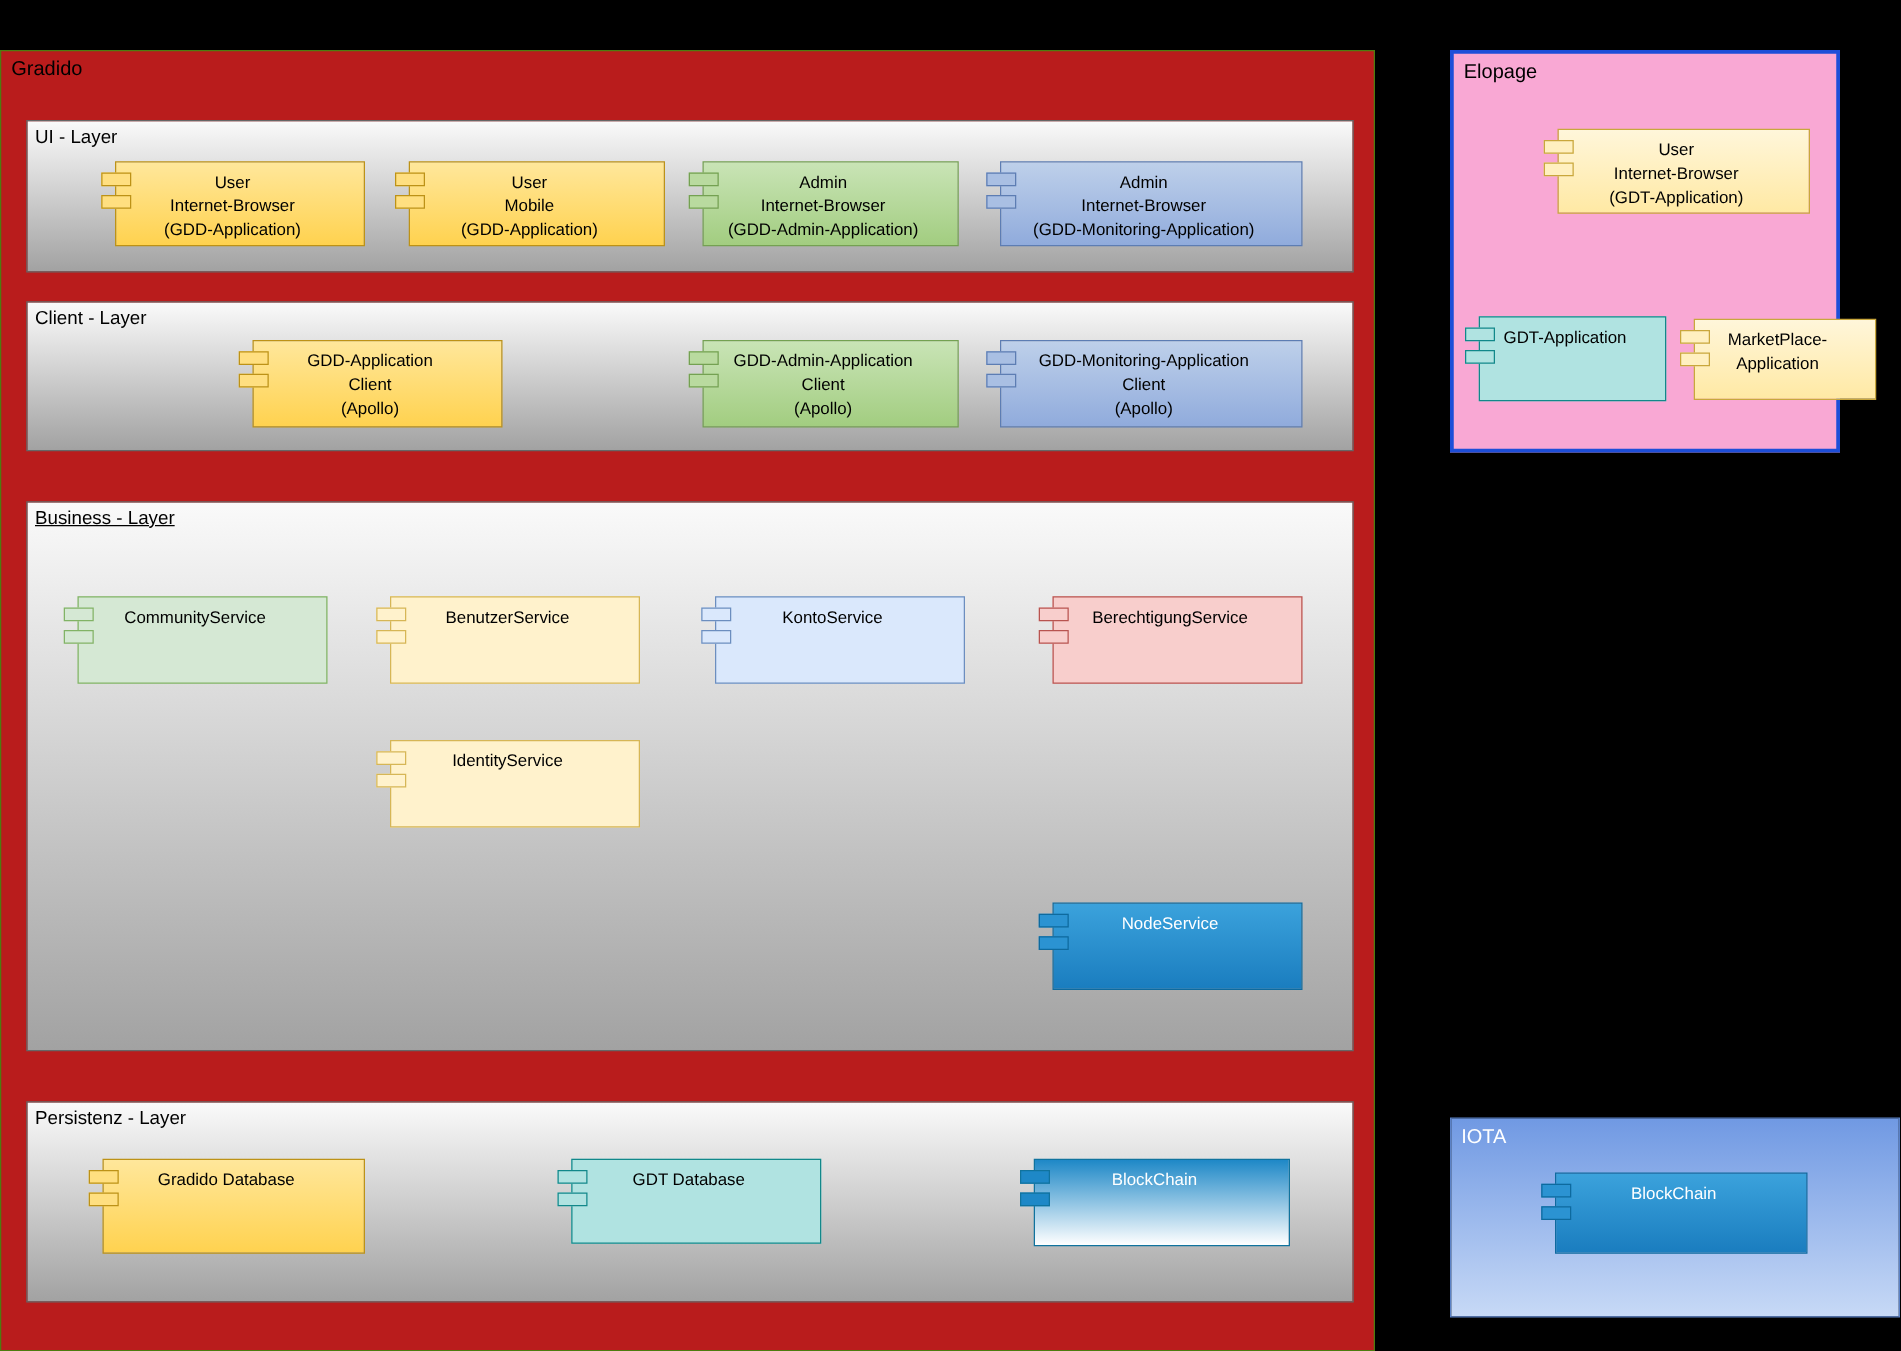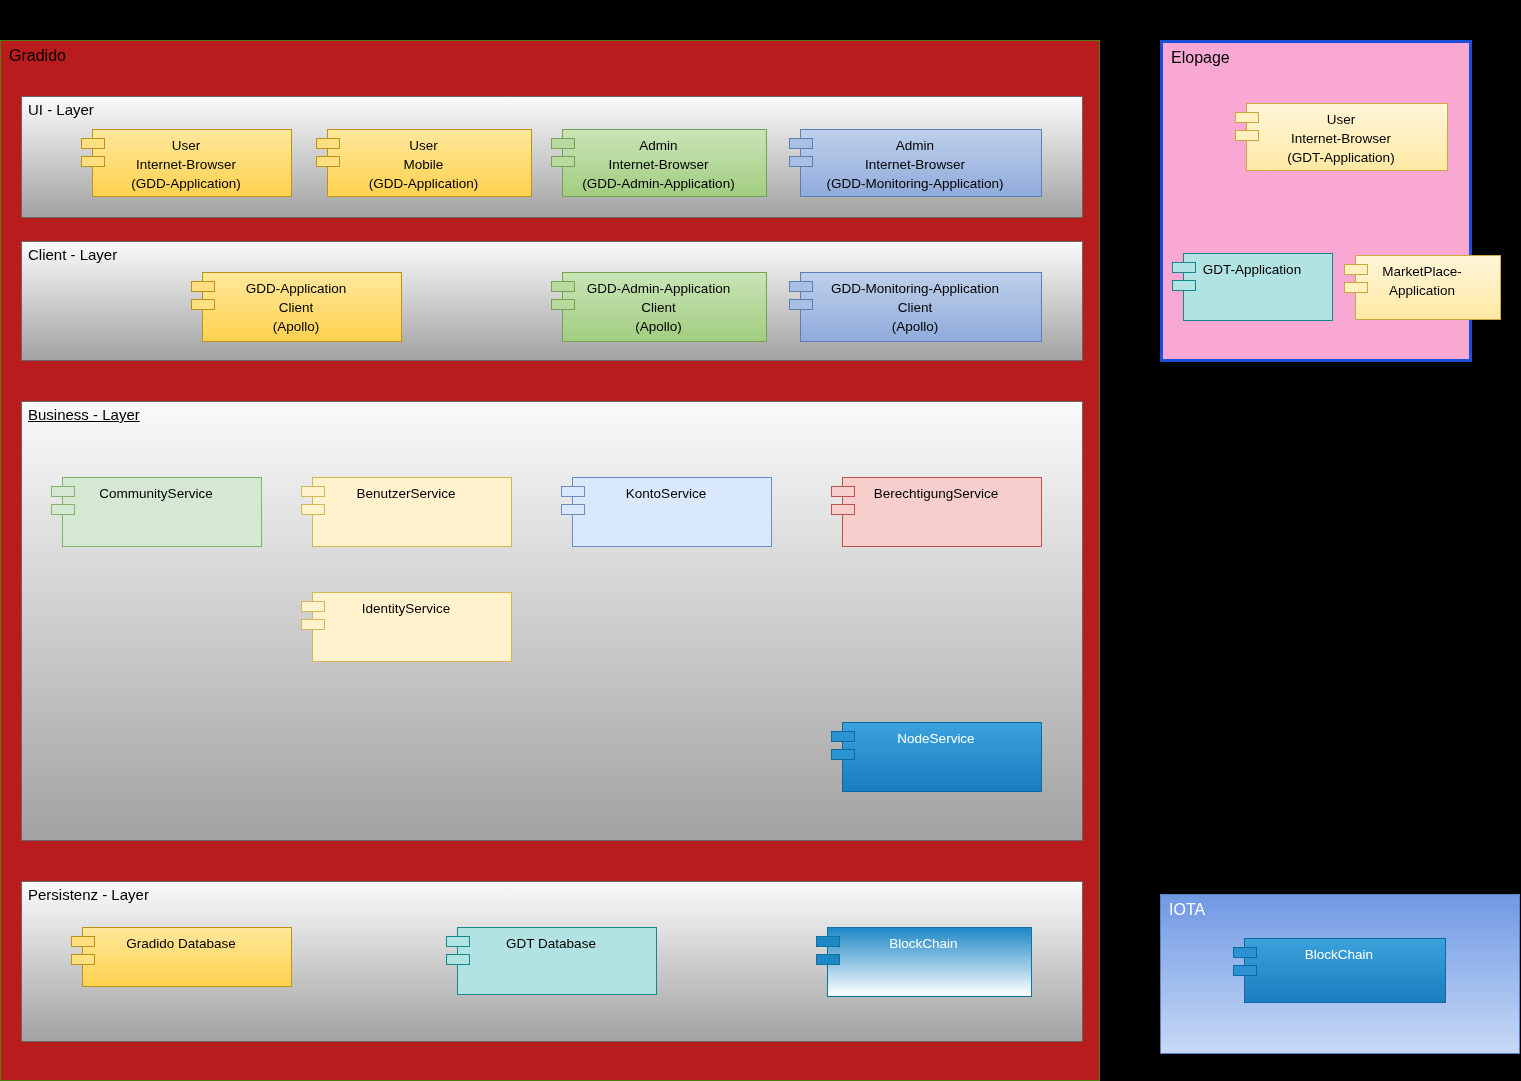--- a/index.html
+++ b/index.html
@@ -189,21 +189,21 @@
     <div class="component c-strong-blue" style="left:820px; top:320px; width:200px; height:70px;">
       <span class="tab tab1"></span>
       <span class="tab tab2"></span>
       <div class="comp-label">NodeService</div>
     </div>
   </div>
 
   <div class="layer" style="left:20px; top:840px; width:1062px; height:161px;">
     <div class="title">Persistenz - Layer</div>
 
-    <div class="component c-yellow" style="left:60px; top:45px; width:210px; height:60px;">
+    <div class="component c-yellow" style="left:60px; top:45px; width:210px; height:76px;">
       <span class="tab tab1"></span>
       <span class="tab tab2"></span>
       <div class="comp-label">Gradido Database</div>
     </div>
 
     <div class="component c-teal" style="left:435px; top:45px; width:200px; height:68px;">
       <span class="tab tab1"></span>
       <span class="tab tab2"></span>
       <div class="comp-label">GDT Database</div>
     </div>

